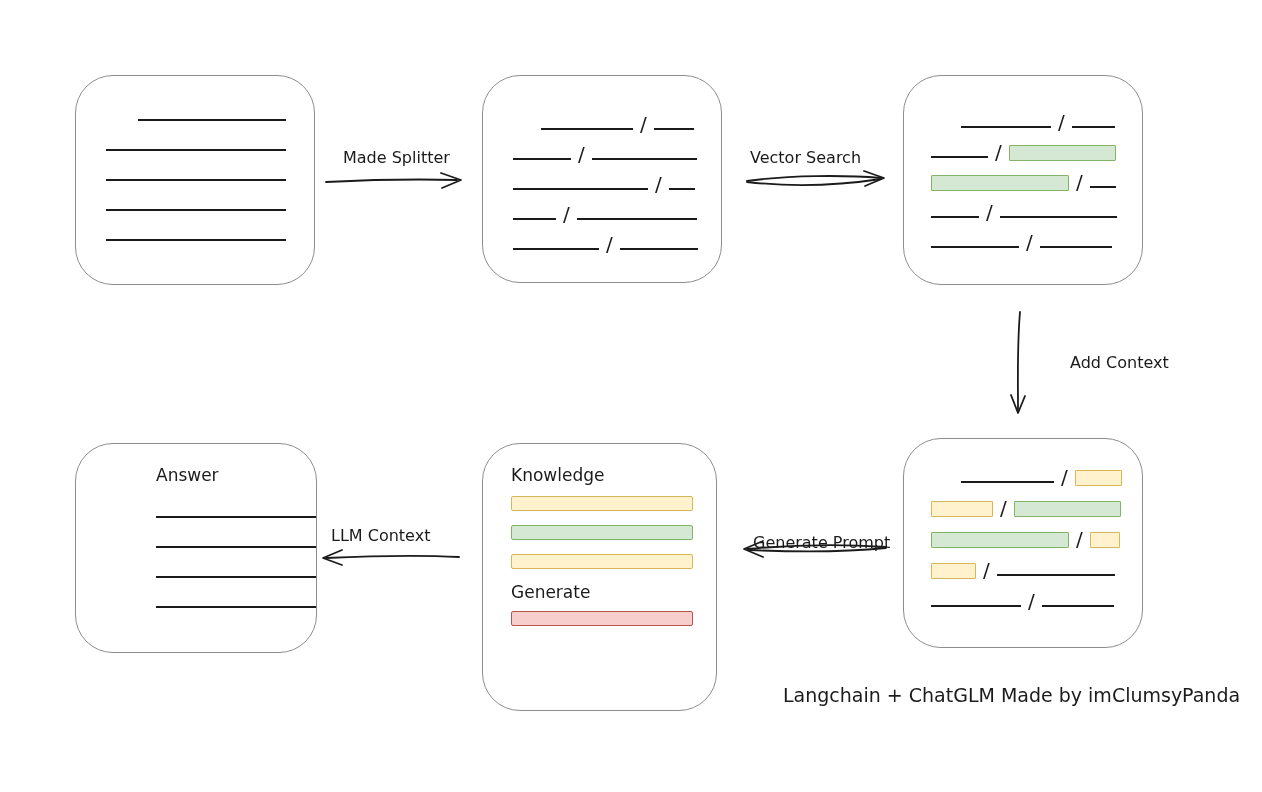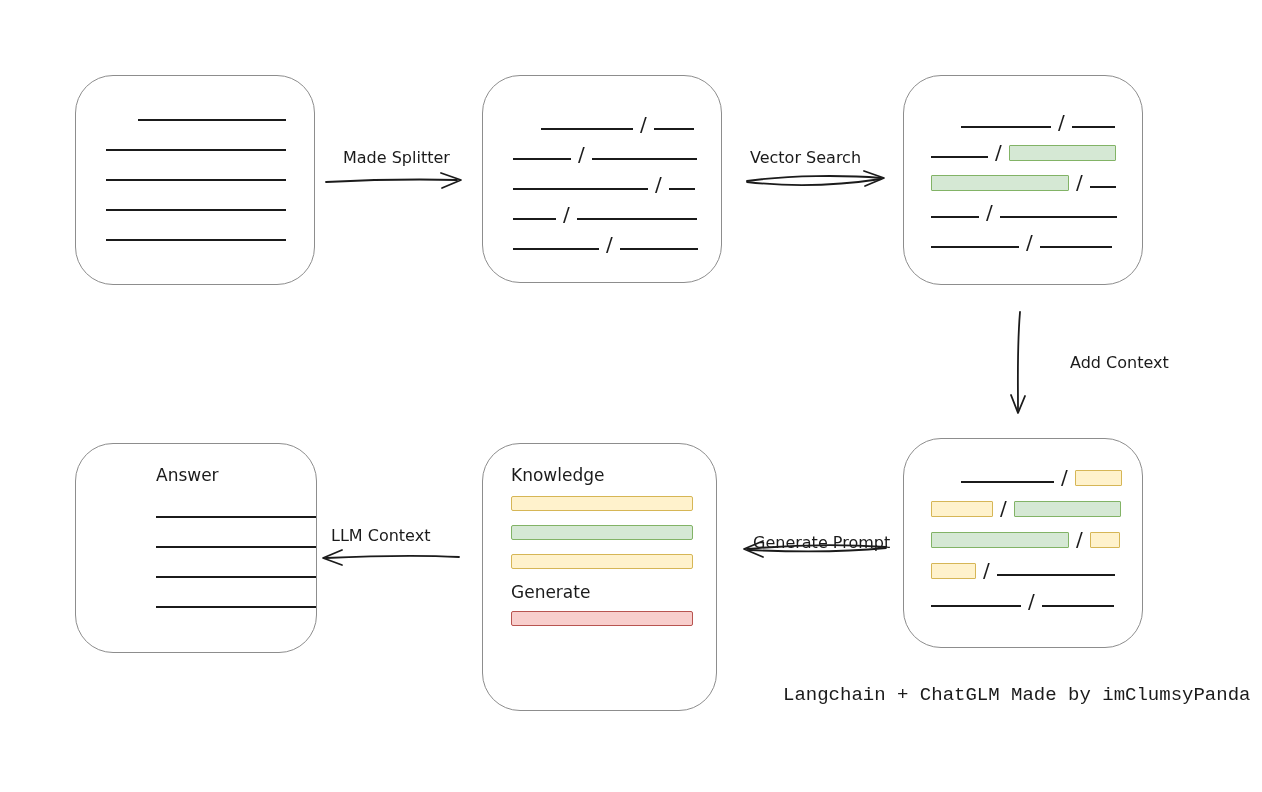--- a/index.html
+++ b/index.html
@@ -47,21 +47,21 @@
   #box-answer .node-label{margin-bottom:7px;}
   #box-answer .rows{padding:0;}
 
   
   .arrow-label{position:absolute;font-size:16px;white-space:nowrap;color:var(--ink);}
   #lbl-text-splitter  {left:343px;top:148px;}
   #lbl-vector-search  {left:750px;top:148px;}
   #lbl-add-context    {left:1036px;top:353px;margin-left:34px;}
   #lbl-generate-prompt{left:753px;top:517px;margin-top:16px;}
   #lbl-llm-response   {left:331px;top:526px;}
-  .caption{position:absolute;left:783px;top:684px;font-size:19px;white-space:nowrap;color:var(--ink);font-family:Liberation Mono, monospace;}
+  .caption{position:absolute;left:783px;top:684px;font-size:19px;white-space:nowrap;color:var(--ink);}
 
   
   .arrows{position:absolute;left:0;top:0;width:1262px;height:792px;pointer-events:none;}
   .arrows path{fill:none;stroke:var(--ink);stroke-width:1.8;stroke-linecap:round;stroke-linejoin:round;}
 </style>
 </head>
 <body>
 
 <div class="canvas">
 

